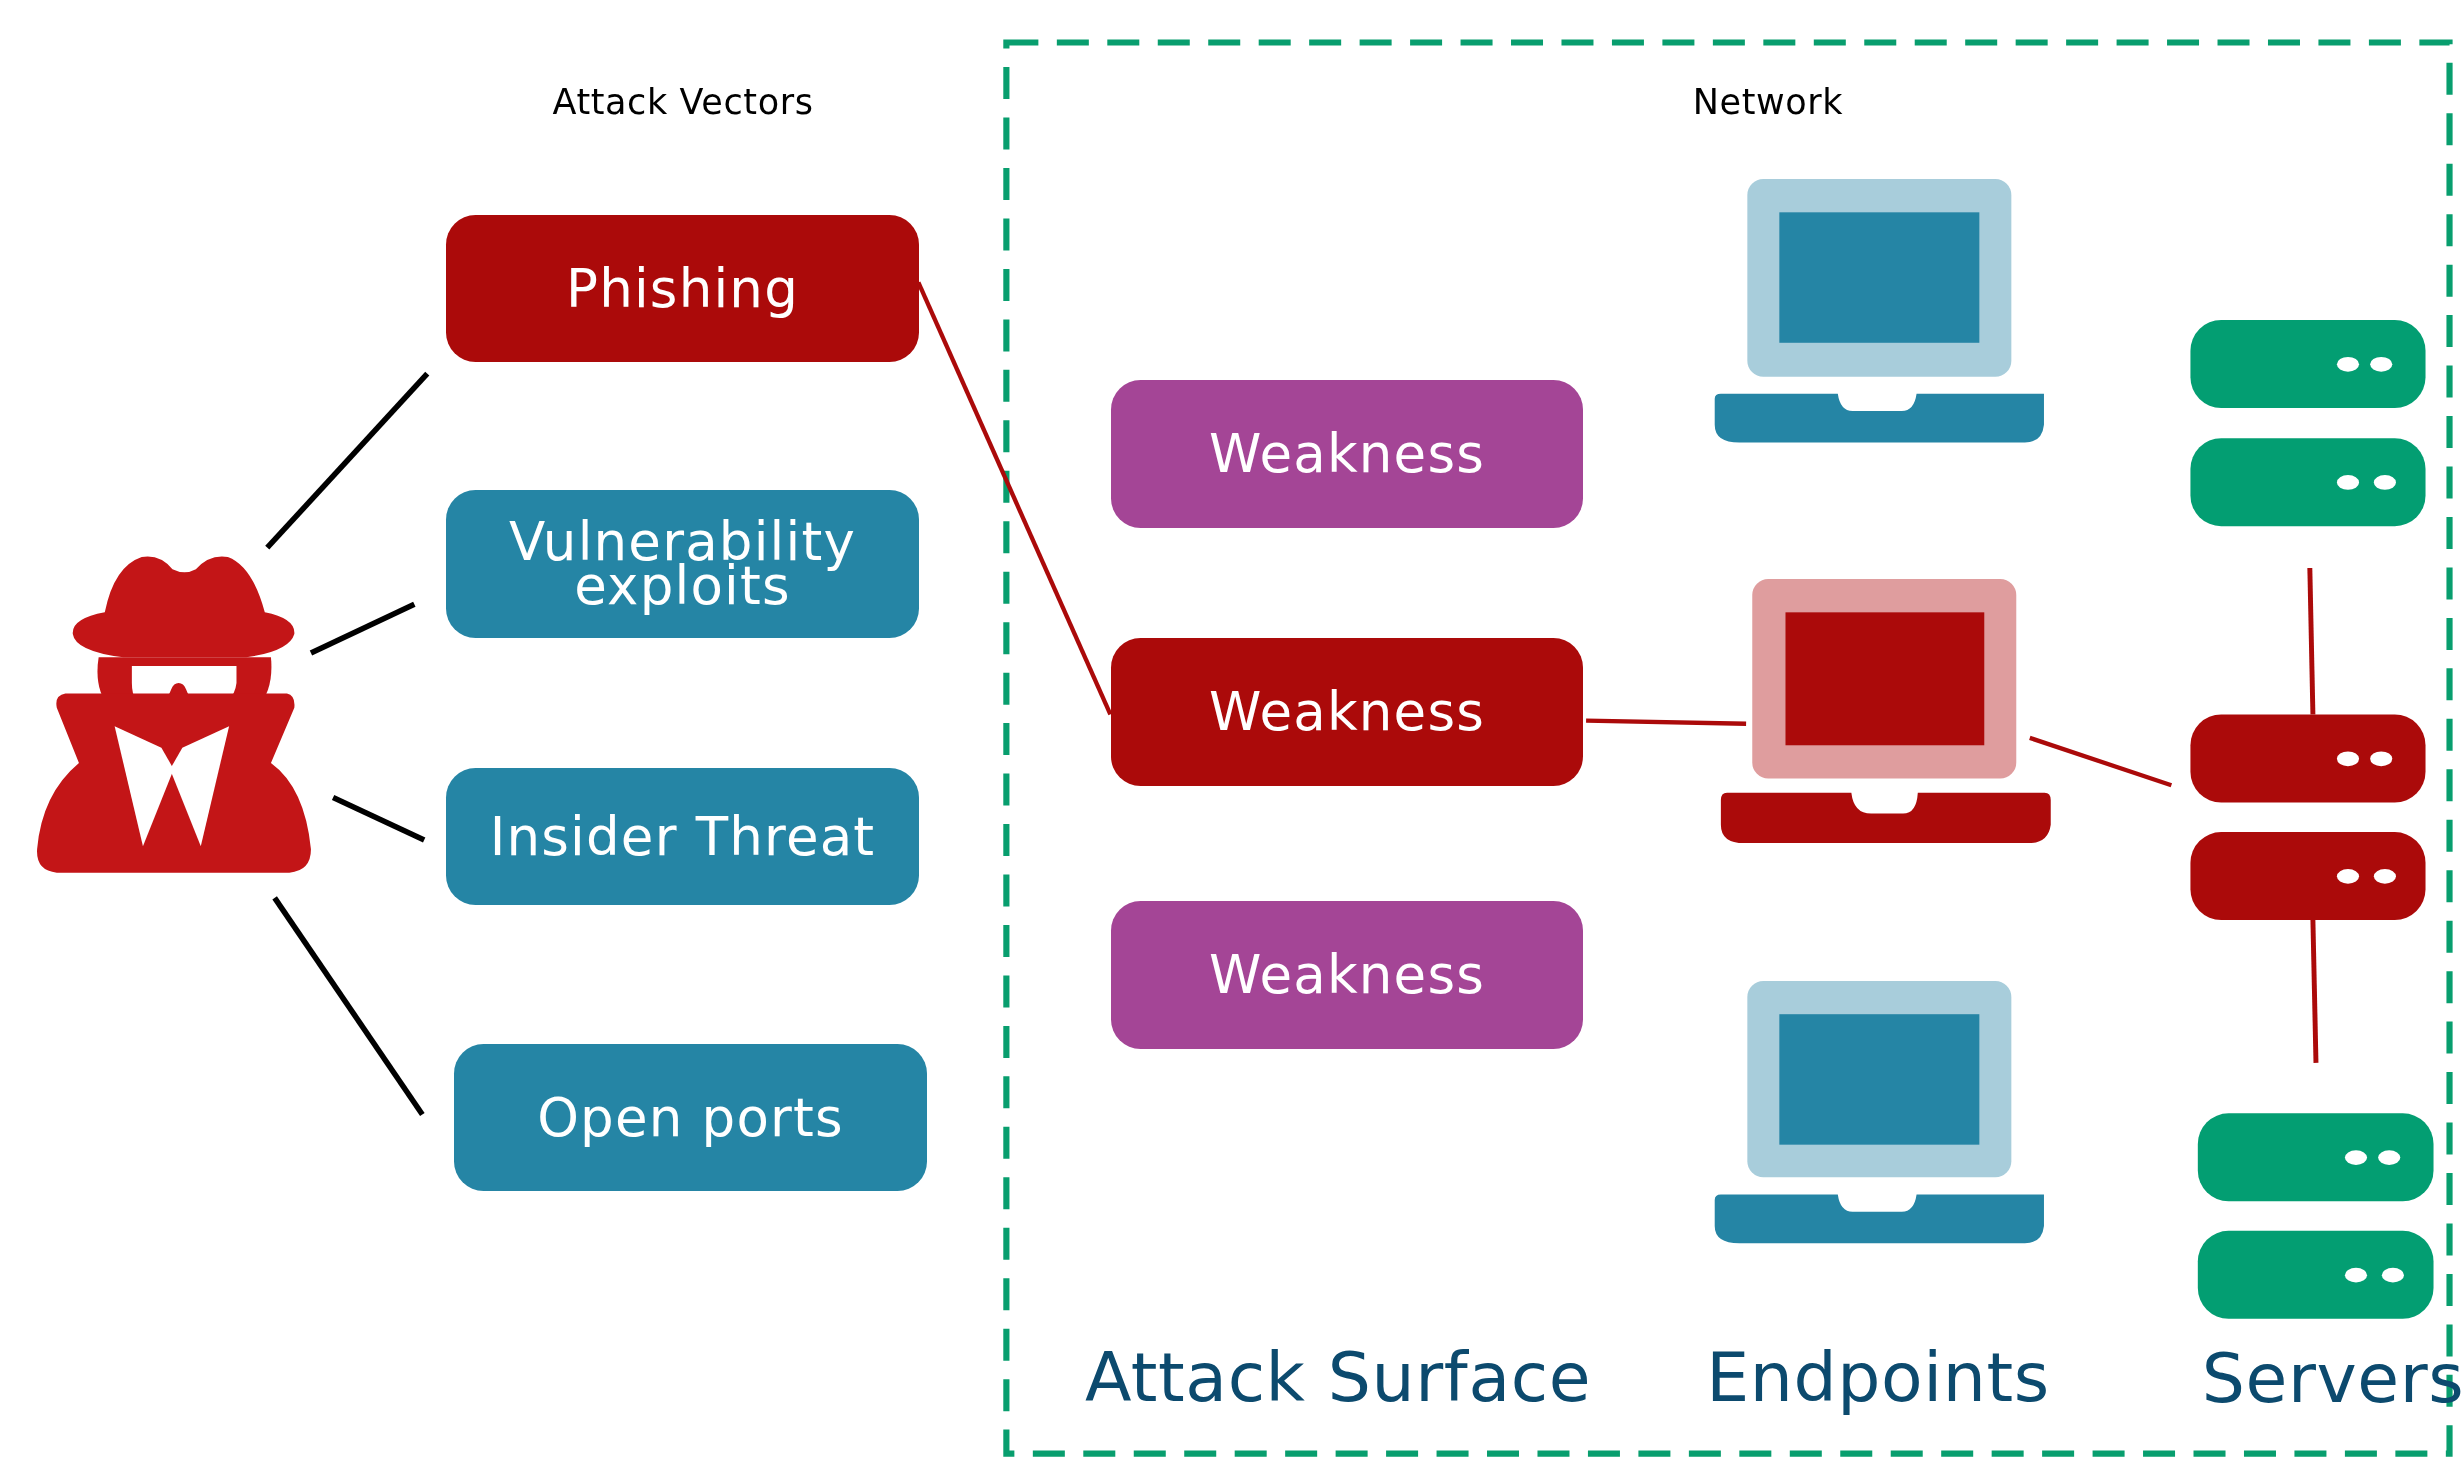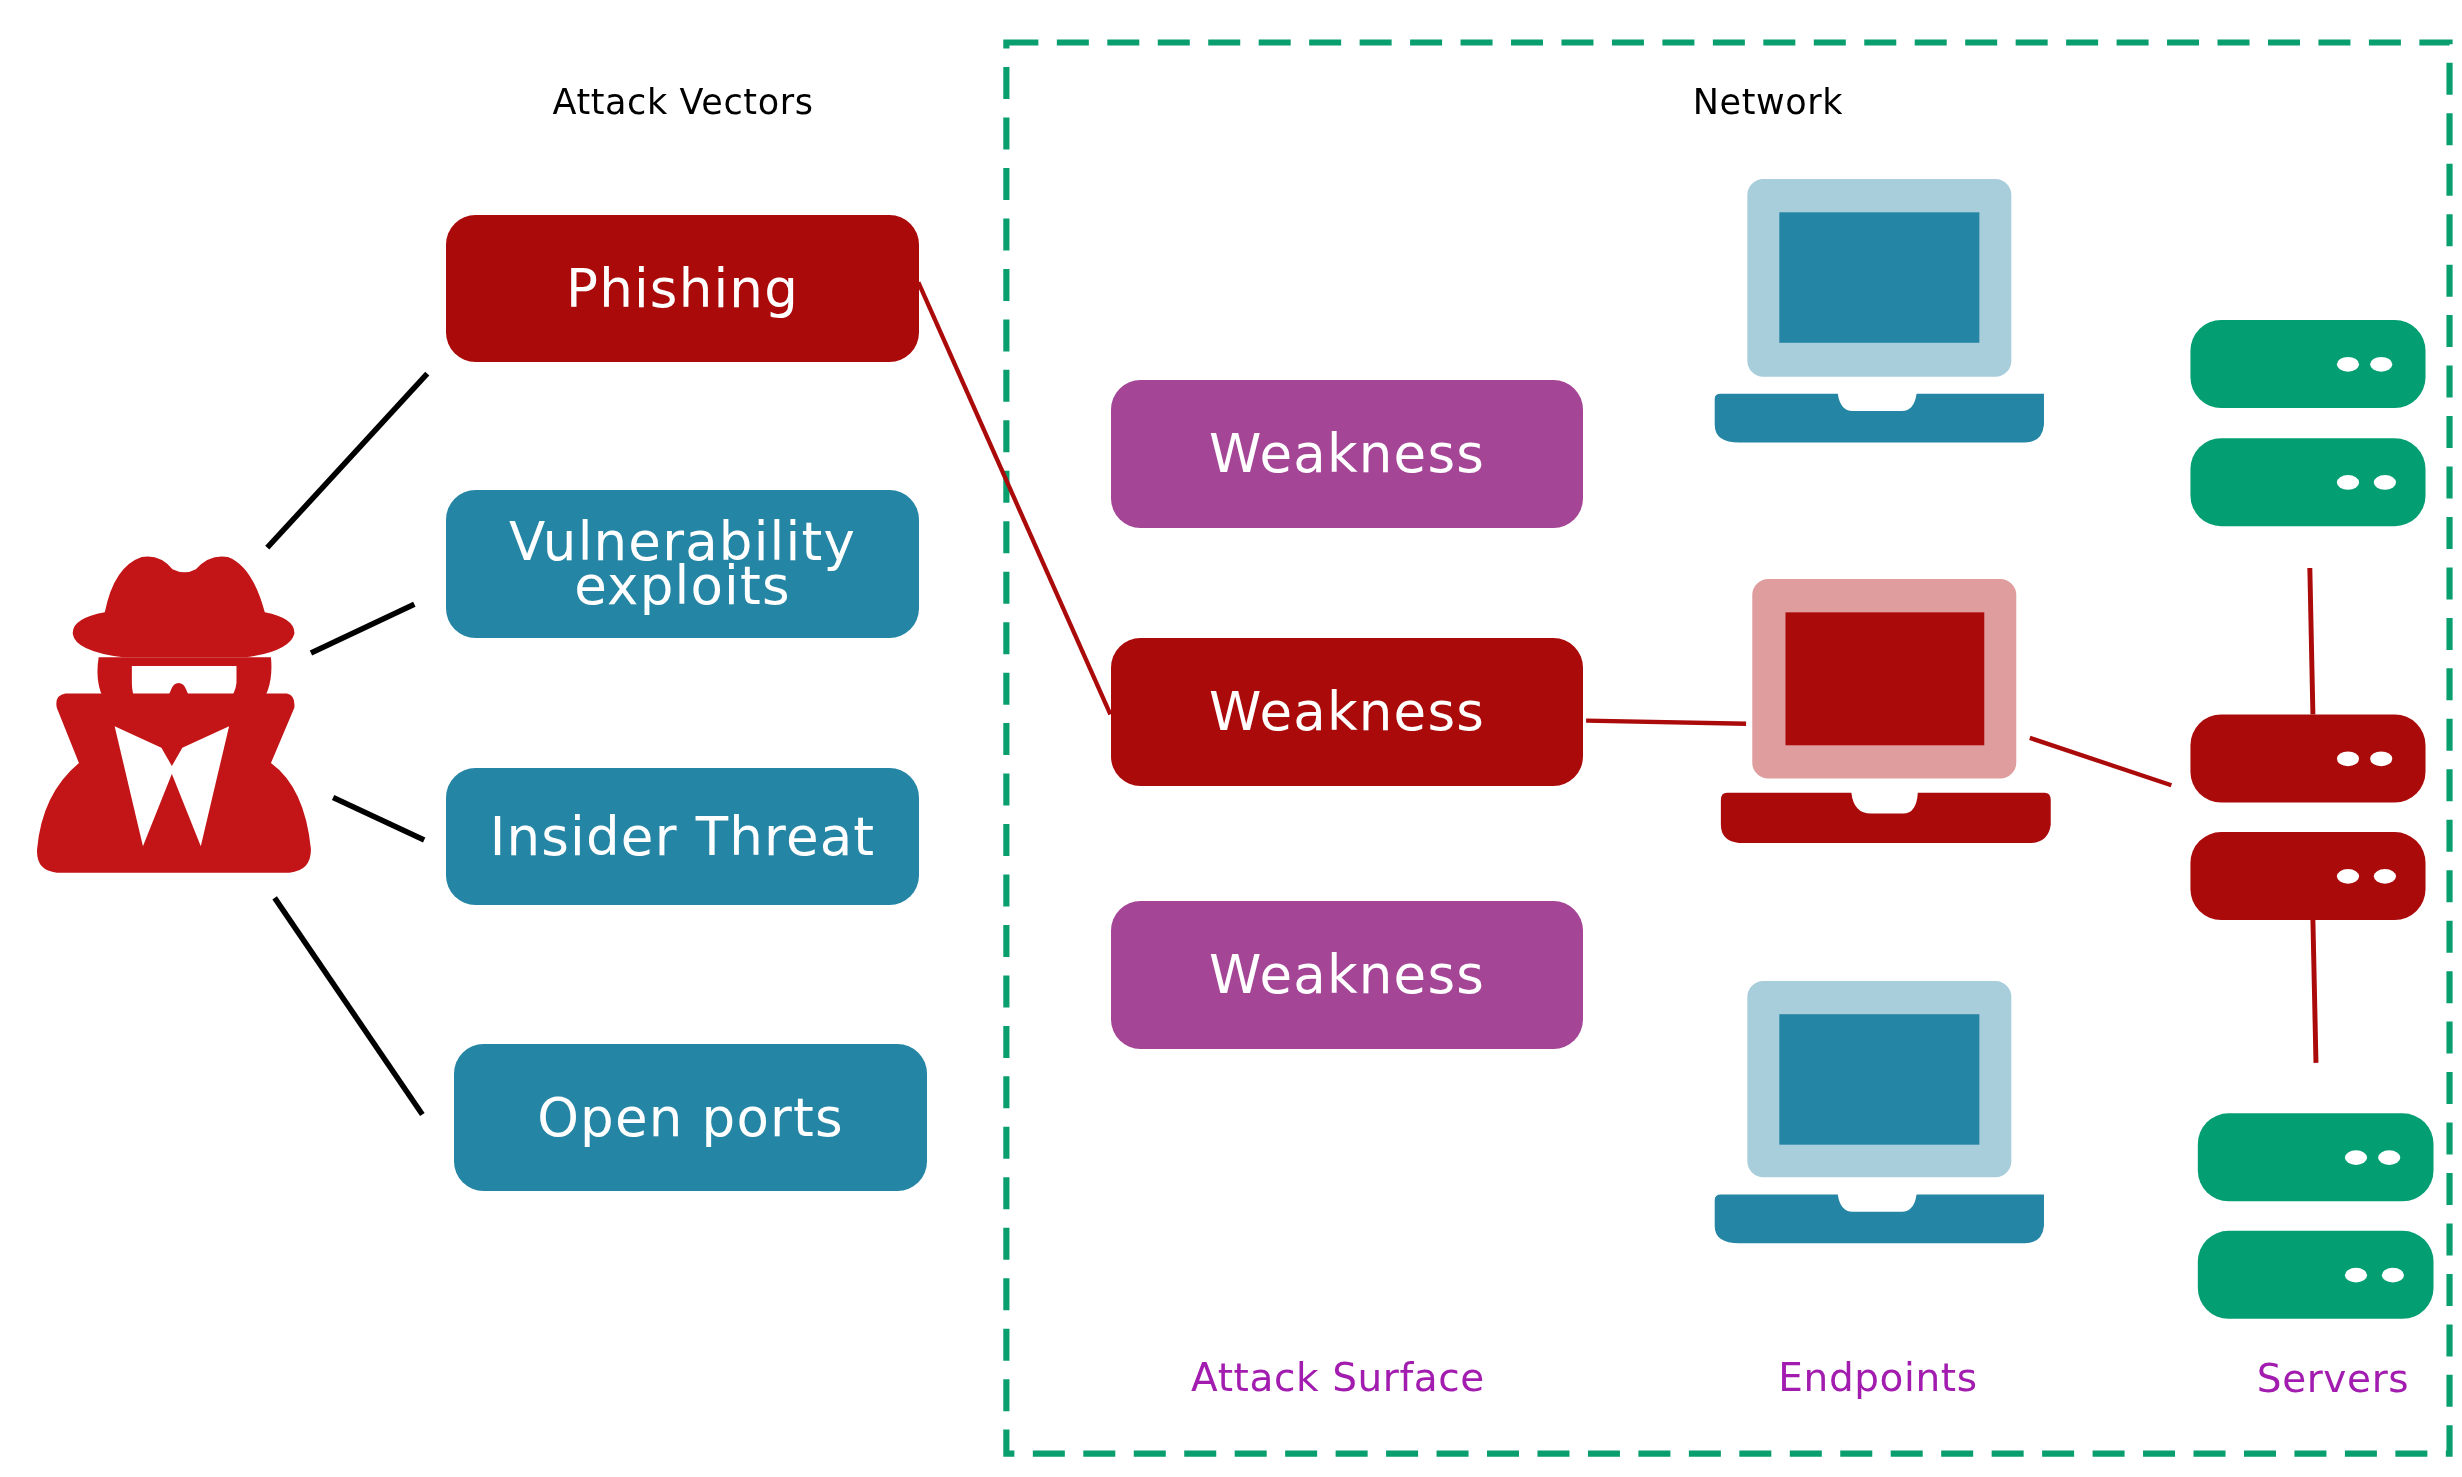--- a/index.html
+++ b/index.html
@@ -3,21 +3,21 @@
 <meta charset="utf-8">
 <style>
   html, body { margin:0; padding:0; background:#ffffff; }
   body { width:2462px; height:1477px; position:relative; overflow:hidden; font-family:"DejaVu Sans", sans-serif; }
   svg.canvas { position:absolute; left:0; top:0; width:2462px; height:1477px; }
   .title { position:absolute; transform:translate(-50%,-50%); font-size:35px; color:#000; white-space:nowrap; letter-spacing:0.6px; }
   .box { position:absolute; border-radius:29.5px; display:flex; align-items:center; justify-content:center; text-align:center; color:#fff; font-size:53px; line-height:44px; letter-spacing:1.2px; }
   .red { background:#ab0a0a; }
   .teal { background:#2585a5; }
   .purple { background:#a44596; }
-  .lbl { position:absolute; transform:translate(-50%,-50%); font-size:39px; color:#a21caf; white-space:nowrap; letter-spacing:0.6px;text-align:right; }
+  .lbl { position:absolute; transform:translate(-50%,-50%); font-size:68px; color:#0c4a6e; white-space:nowrap; letter-spacing:0.6px;text-align:right; }
 </style>
 </head>
 <body>
 
 <svg class="canvas" viewBox="0 0 4000 2400">
 
   <rect x="1635" y="69" width="2345" height="2293" fill="none" stroke="#089e6e" stroke-width="10" stroke-dasharray="52 30"></rect>
 
   <line x1="434" y1="890" x2="694" y2="607" stroke="#000" stroke-width="9"></line>
   <line x1="505" y1="1061" x2="673" y2="982" stroke="#000" stroke-width="9"></line>

